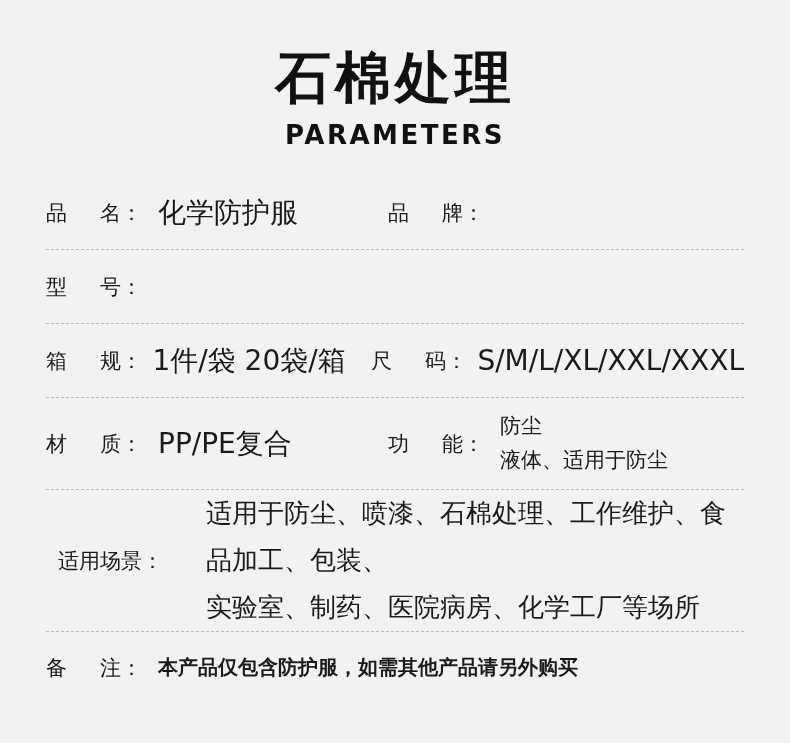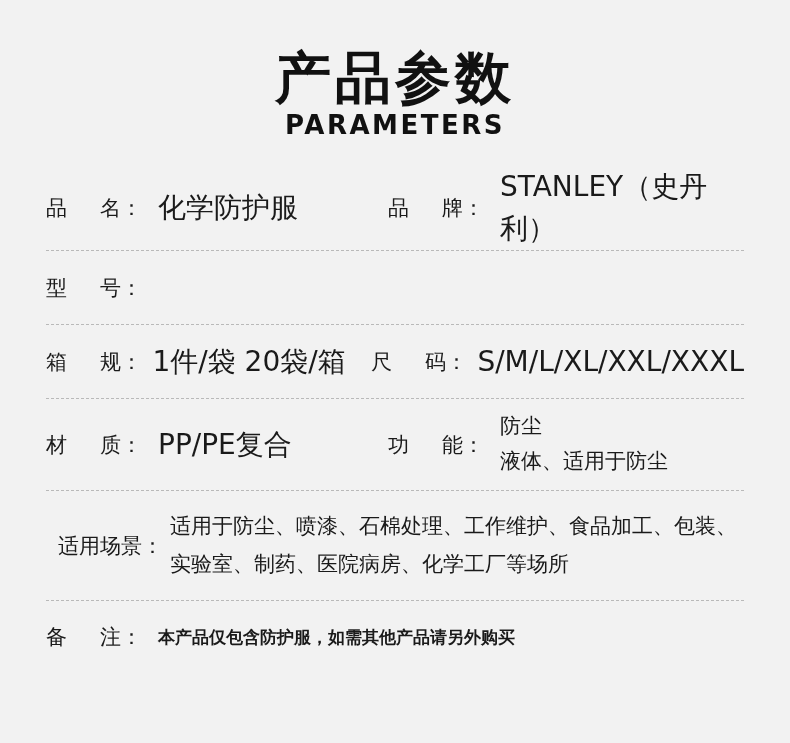--- a/index.html
+++ b/index.html
@@ -31,20 +31,21 @@
     font-weight: 900;
     letter-spacing: 4px;
     line-height: 1.15;
     color: #111;
   }
   .title-en {
     font-size: 26px;
     font-weight: 900;
     letter-spacing: 2.5px;
     color: #111;
+    margin-top: 10px;
   }
   .table {
     margin-top: 26px;
   }
   .row {
     display: flex;
     align-items: center;
     border-bottom: 1px dashed #b9b9b9;
     min-height: 74px;
     box-sizing: border-box;
@@ -82,69 +83,68 @@
   .lbl-just span { display: inline-block; }
 
   .scene-label {
     width: 112px;
     font-size: 21px;
     white-space: nowrap;
     margin-left: 12px;
   }
   .scene-value {
     flex: 1;
-    font-size: 21px;
+    font-size: 26px;
     line-height: 1.8;
+    margin-left: 36px;
   }
   .note-value {
     flex: 1;
-    font-size: 17px;
+    font-size: 20px;
     font-weight: bold;
   }
   .func-value {
     flex: 1;
     font-size: 21px;
     line-height: 1.6;
   }
   .func-line1 {
     display: flex;
-    font-family: Liberation Mono, monospace;
   }
   .func-gap {
     display: inline-block;
     width: 120px;
   }
 </style>
 </head>
 <body>
 
 <div class="page">
 
   <div class="title-block">
-    <div class="title-cn">产品参数</div>
+    <div class="title-cn">石棉处理</div>
     <div class="title-en">PARAMETERS</div>
   </div>
 
   <div class="table">
 
     <div class="row">
       <div class="cell c-label-a label">
         <span class="lbl-just">
           <span>品</span>
           <span>名：</span>
         </span>
       </div>
       <div class="cell c-value-a value">化学防护服</div>
       <div class="cell c-label-b label">
         <span class="lbl-just">
           <span>品</span>
           <span>牌：</span>
         </span>
       </div>
-      <div class="cell c-value-b value">STANLEY（史丹利）</div>
     </div>
 
     <div class="row">
       <div class="cell c-label-a label">
         <span class="lbl-just">
           <span>型</span>
           <span>号：</span>
         </span>
       </div>
     </div>

